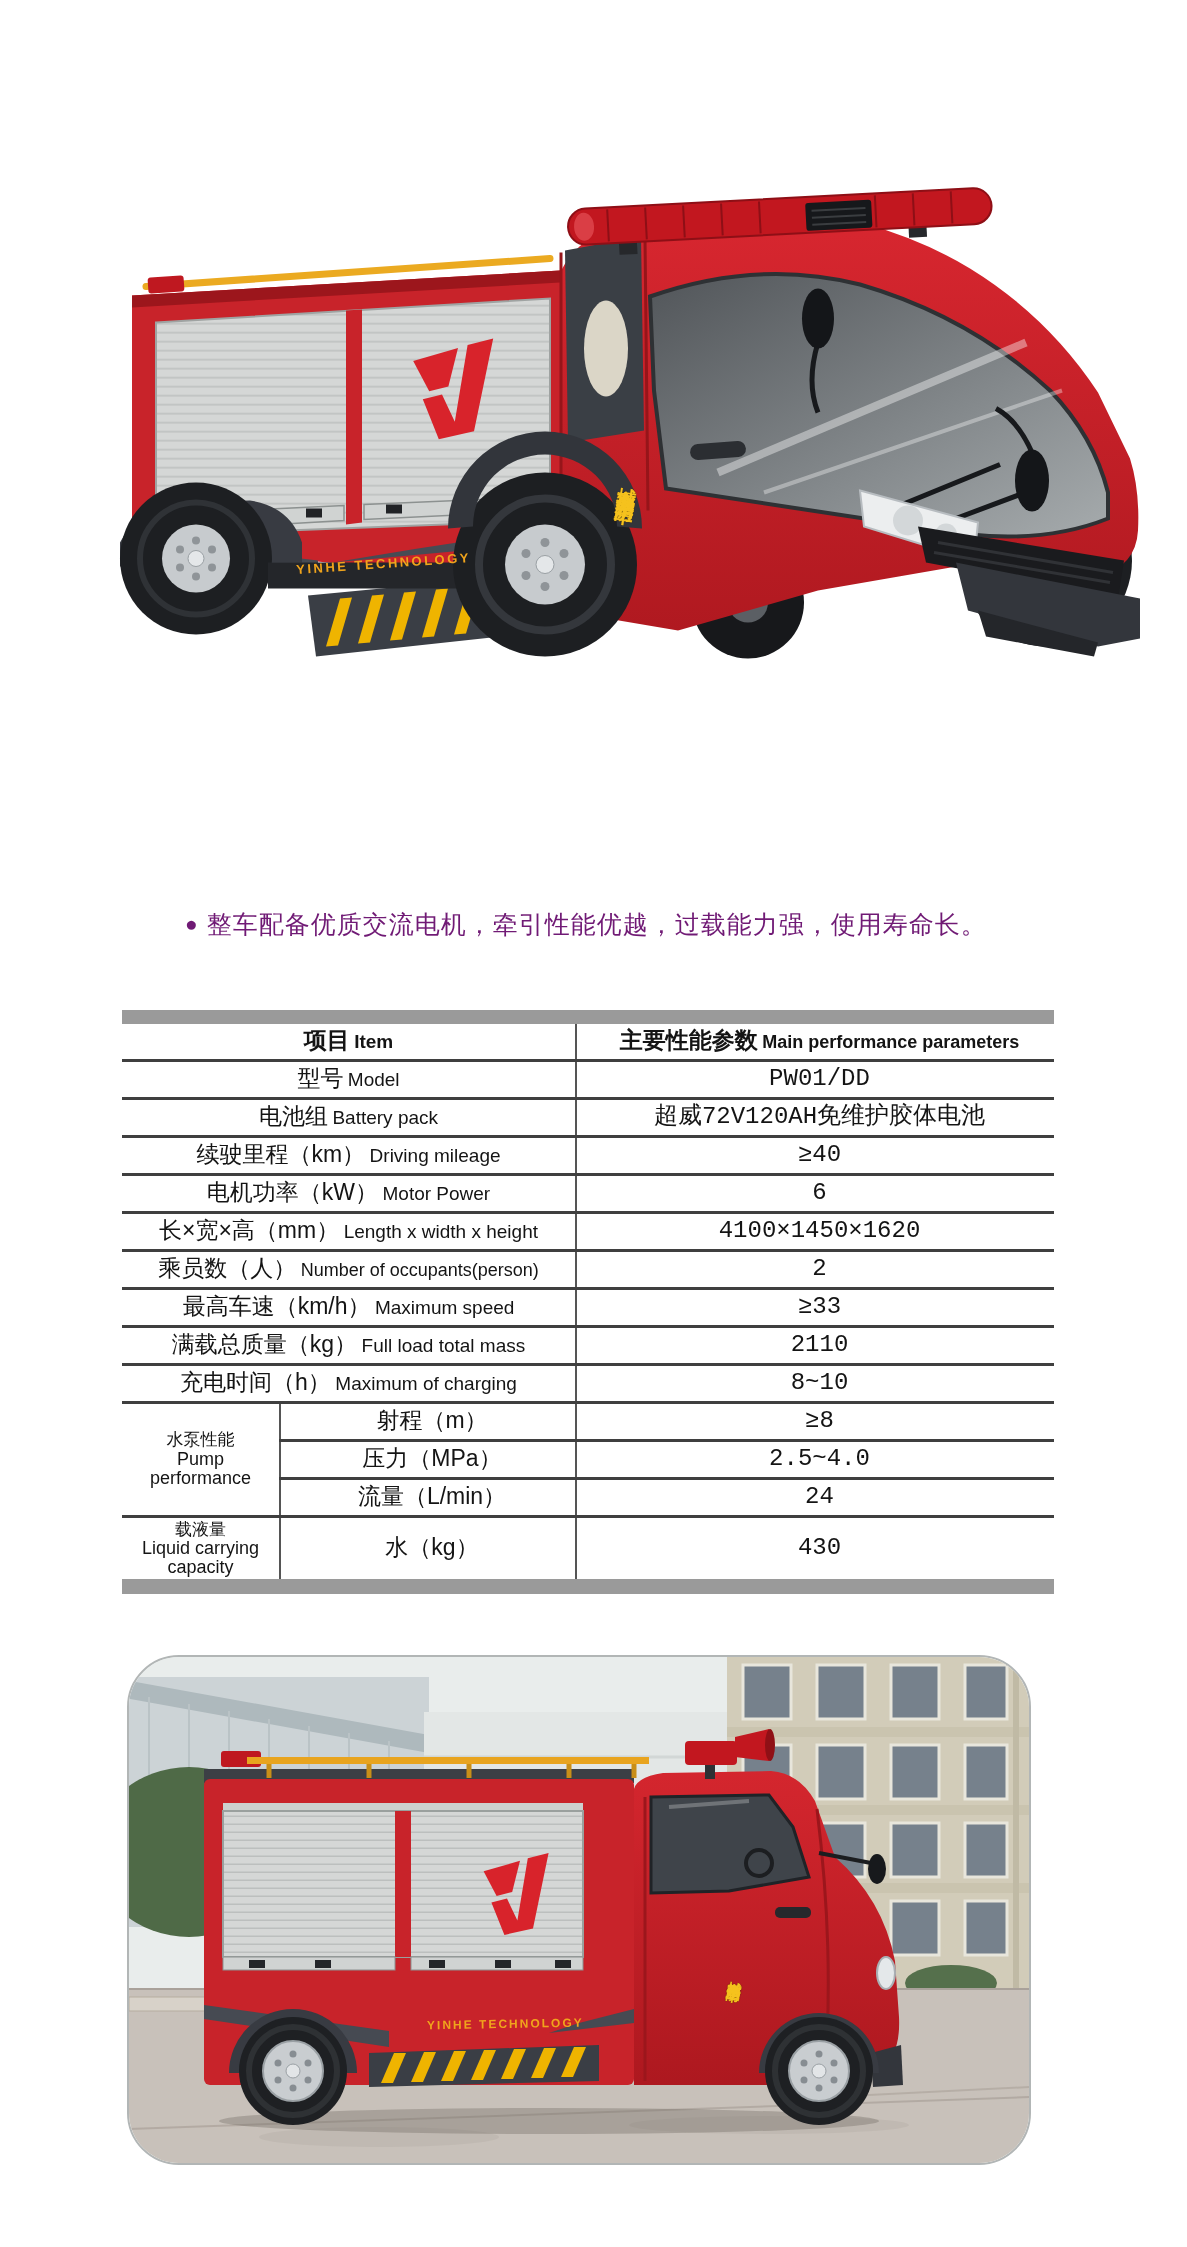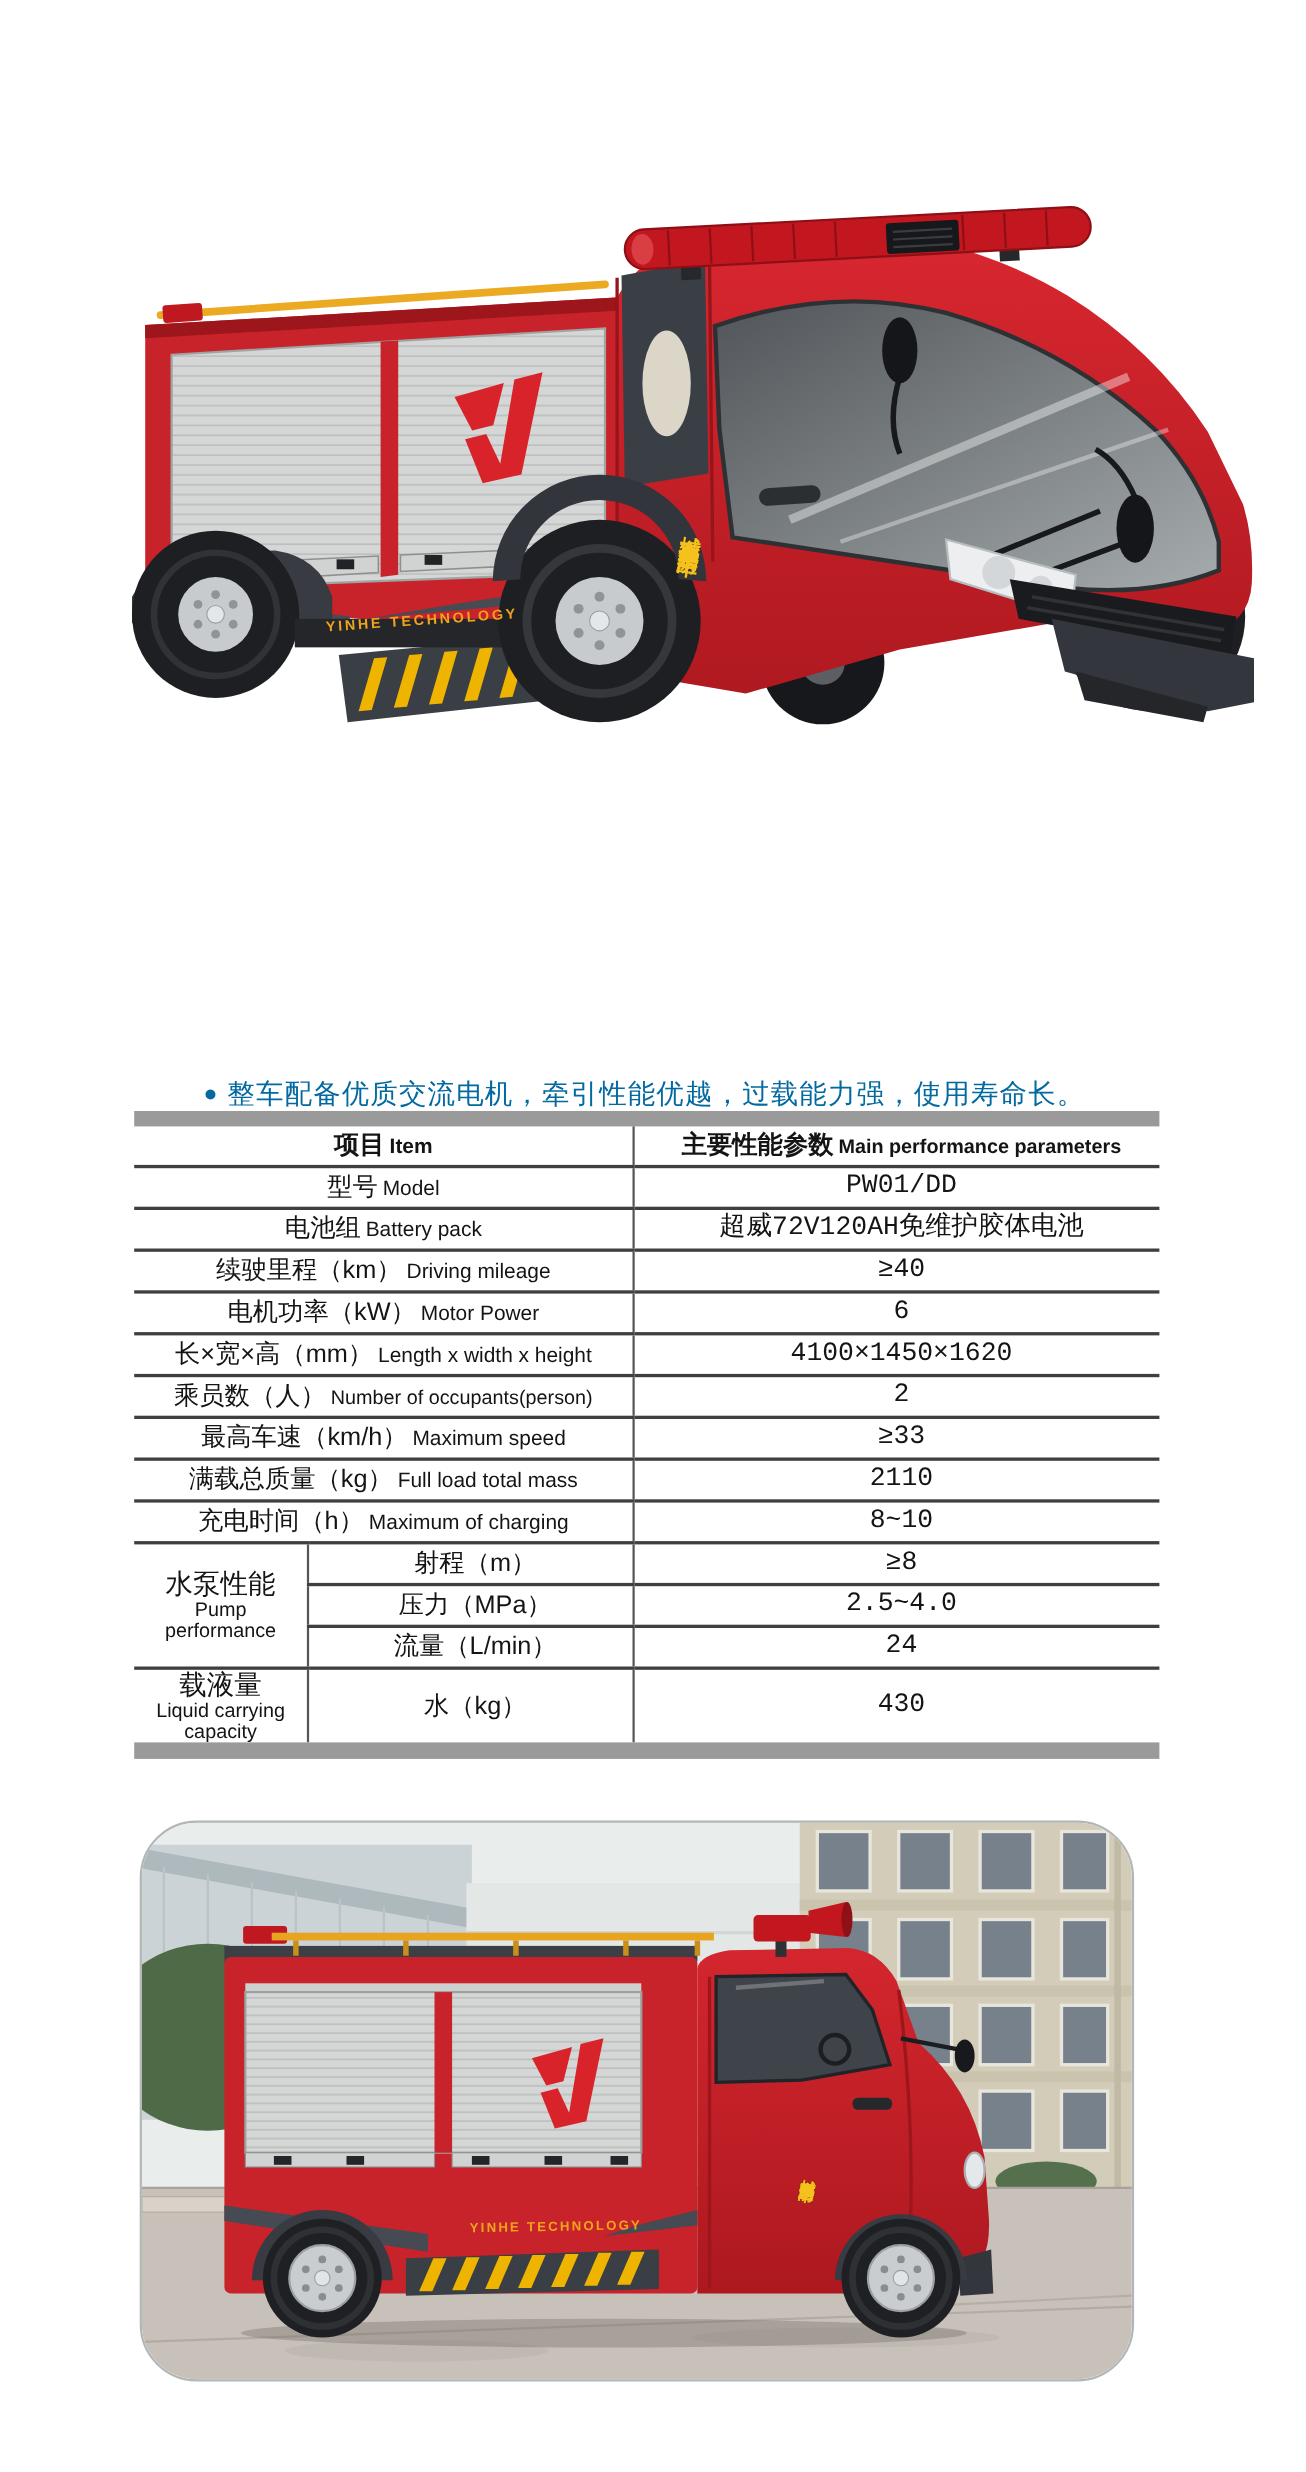--- a/index.html
+++ b/index.html
@@ -16,40 +16,40 @@
   .decal{position:absolute;font-weight:bold;color:#f0a41c;white-space:nowrap;pointer-events:none;}
   .decal.brand{letter-spacing:2.5px;font-size:13px;}
   .decal.vertical{writing-mode:vertical-rl;text-orientation:upright;color:#f5c21e;
                   letter-spacing:3px;font-size:19px;text-shadow:0 0 1px #5a3c00;}
   #top-brand{left:178px;top:468px;transform:rotate(-4deg);}
   #top-door-text{left:498px;top:384px;transform:rotate(9deg);}
   #bottom-brand{left:298px;top:360px;font-size:12px;letter-spacing:2px;transform:rotate(-1deg);}
   #bottom-door-text{left:600px;top:314px;font-size:14px;letter-spacing:1px;transform:rotate(12deg);}
 
   
-  #feature-line{position:absolute;left:185px;top:978px;font-size:25px;color:#0369a1;
+  #feature-line{position:absolute;left:185px;top:908px;font-size:25px;color:#701a75;
                 letter-spacing:1px;white-space:nowrap;}
   #feature-line .marker{font-size:21px;vertical-align:2px;margin-right:8px;}
 
   
   #spec-block{position:absolute;left:122px;top:1010px;width:932px;}
   .gray-bar{height:14px;background:#9a9a9a;}
   .gray-bar.bottom{height:15px;}
   table#spec{width:932px;border-collapse:collapse;table-layout:fixed;}
   #spec td{text-align:center;vertical-align:middle;padding:0 4px;line-height:1.12;}
   #spec tr.std{height:38px;}
   #spec tr.hdr{height:36px;font-weight:bold;}
   #spec tr.liq{height:63px;}
   #spec td.bt{border-top:3px solid #3f3f3f;}
   #spec td.vd{border-left:2px solid #555;padding-left:12px;}
   .cn{font-size:23px;}
   .en{font-size:19px;}
   .en.small{font-size:18px;}
   .val{font-size:24px;font-family:Liberation Mono, monospace;}
-  .stack .cn{font-size:25px;}
+  .stack .cn{font-size:17px;}
   .stack .en{font-size:18px;display:block;line-height:1.05;}
   .stack .cn{display:block;line-height:1.15;}
 </style>
 </head>
 <body>
 
 <div id="page">
 
   <div id="top-photo" class="photo">
     <svg viewBox="0 0 1040 570">

